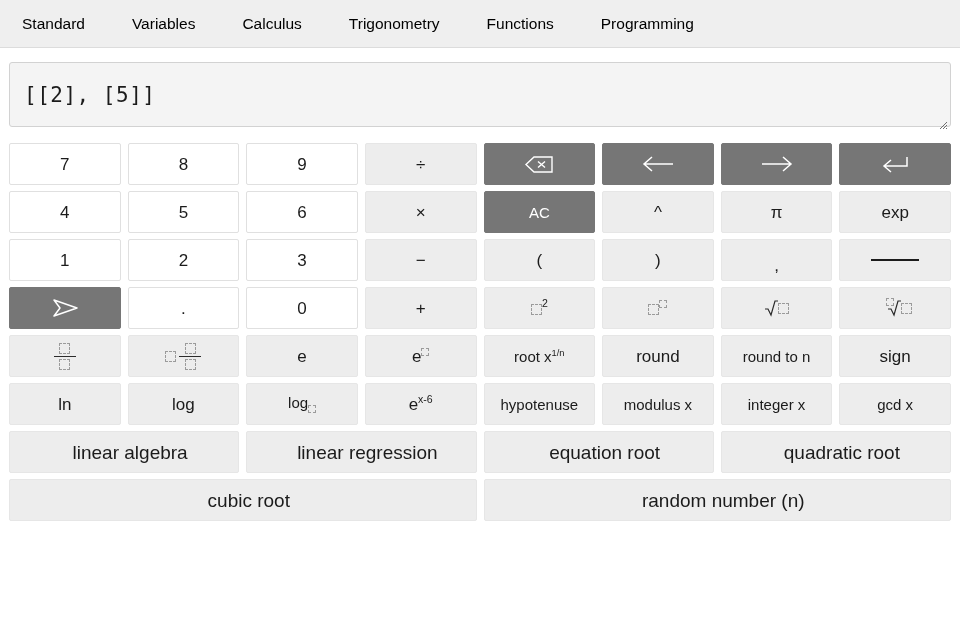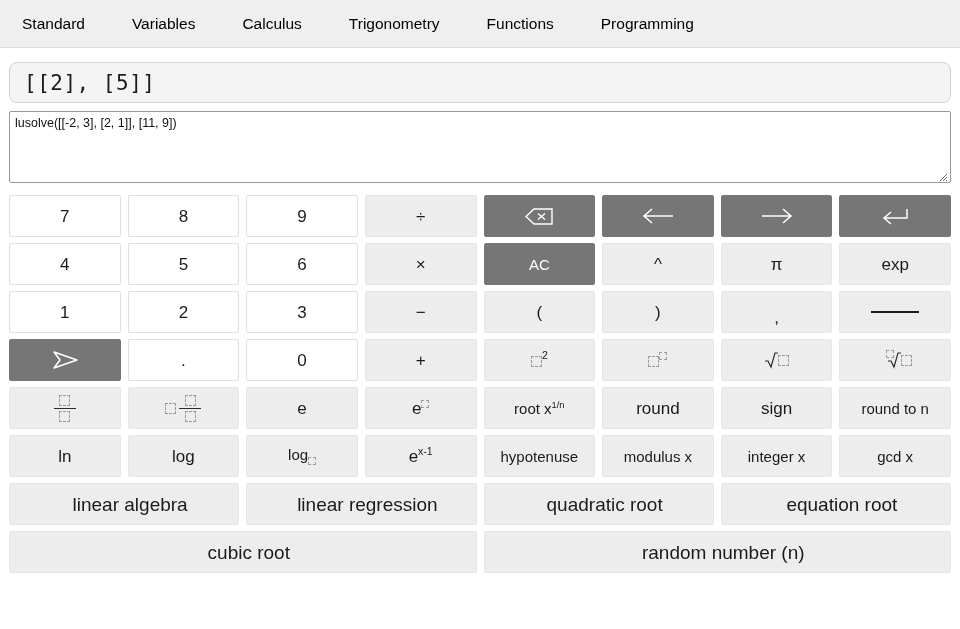--- a/index.html
+++ b/index.html
@@ -27,24 +27,24 @@
     margin-right: 47px;
     white-space: nowrap;
     cursor: pointer;
     line-height: 48px;
   }
   .tab.wide-gap { margin-right: 43px; }
 
   
   #display-wrap { padding: 14px 9px 0 9px; }
   #result {
-    height: 41px;
+    height: 65px;
     background: #f4f4f4;
     border: 1px solid #d2d2d2;
-    border-radius: 8px;
+    border-radius: 3px;
     display: flex;
     align-items: center;
     padding: 0 14px;
     font-family: "DejaVu Sans Mono", monospace;
     font-size: 21px;
     color: #1b1b1b;
     letter-spacing: 0.5px;
   }
 
   
@@ -142,21 +142,20 @@
   <div class="tab">Trigonometry</div>
   <div class="tab">Functions</div>
   <div class="tab">Programming</div>
 </div>
 
 <div id="display-wrap">
   <div id="result">[[2], [5]]</div>
 </div>
 
 <div id="input-wrap">
-  <textarea id="expr-input" placeholder="" style="">lusolve([[-2, 3], [2, 1]], [11, 9])</textarea>
   <svg id="resize-grip" viewBox="0 0 12 12">
     <path d="M11 4 L4 11 M11 7 L7 11 M11 10 L10 11" stroke="#6e6e6e" stroke-width="1" fill="none"></path>
   </svg>
 </div>
 
 <div id="keypad">
 
   <div class="krow">
     <div class="key">7</div>
     <div class="key">8</div>
@@ -273,48 +272,48 @@
         <span class="big">e</span><sup><span class="ph sm"></span></sup>
       </span>
     </div>
     <div class="key grey small">
       <span></span>
       <span>
         <span>root x</span><sup>1/n</sup>
       </span>
     </div>
     <div class="key grey">round</div>
+    <div class="key grey small">round to n</div>
     <div class="key grey">sign</div>
-    <div class="key grey small">round to n</div>
   </div>
 
   <div class="krow">
     <div class="key grey">ln</div>
     <div class="key grey">log</div>
     <div class="key grey small">
       <span>
         <span>log</span><sub><span class="ph sm"></span></sub>
       </span>
     </div>
     <div class="key grey">
       <span>
-        <span>e</span><sup>x-1</sup>
+        <span>e</span><sup>x-6</sup>
       </span>
     </div>
     <div class="key grey small">hypotenuse</div>
     <div class="key grey small">modulus x</div>
     <div class="key grey small">integer x</div>
     <div class="key grey small">gcd x</div>
   </div>
 
   <div class="krow">
     <div class="key grey wide big">linear algebra</div>
     <div class="key grey wide big">linear regression</div>
+    <div class="key grey wide big">equation root</div>
     <div class="key grey wide big">quadratic root</div>
-    <div class="key grey wide big">equation root</div>
   </div>
 
   <div class="krow">
     <div class="key grey wide big">cubic root</div>
     <div class="key grey wide big">random number (n)</div>
   </div>
 
 </div>
 
 </body></html>

